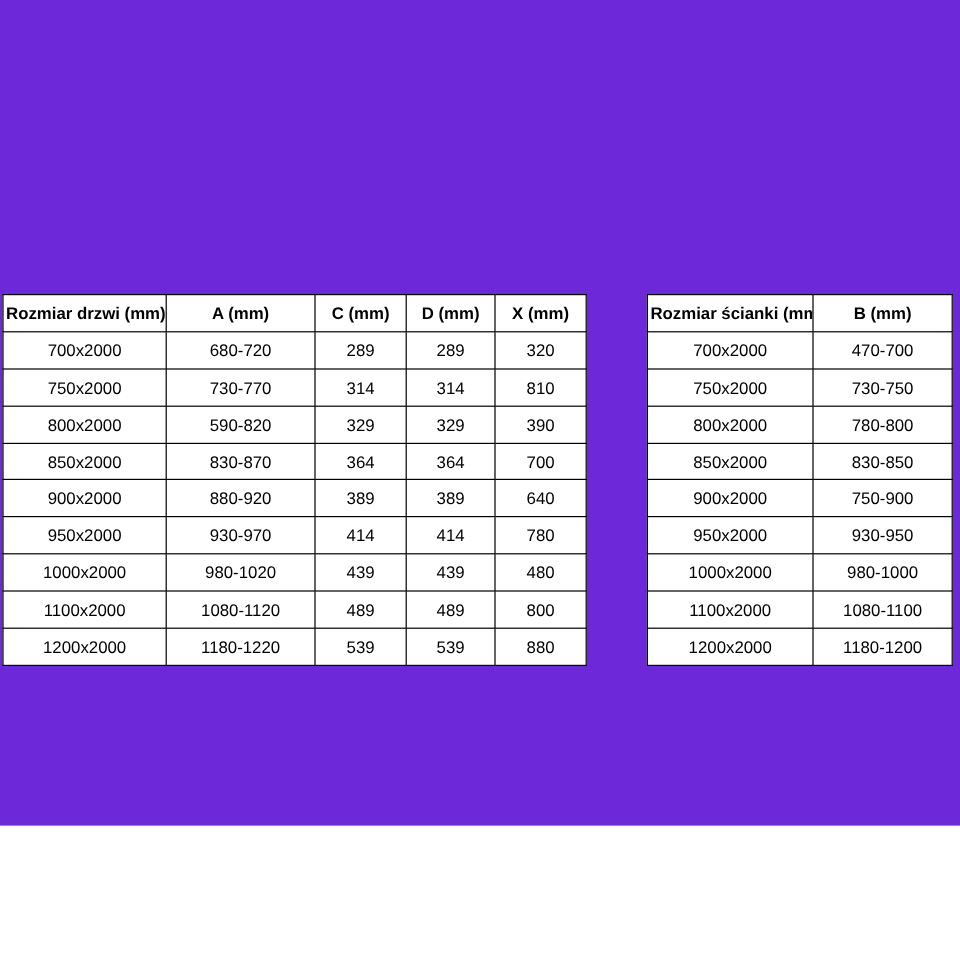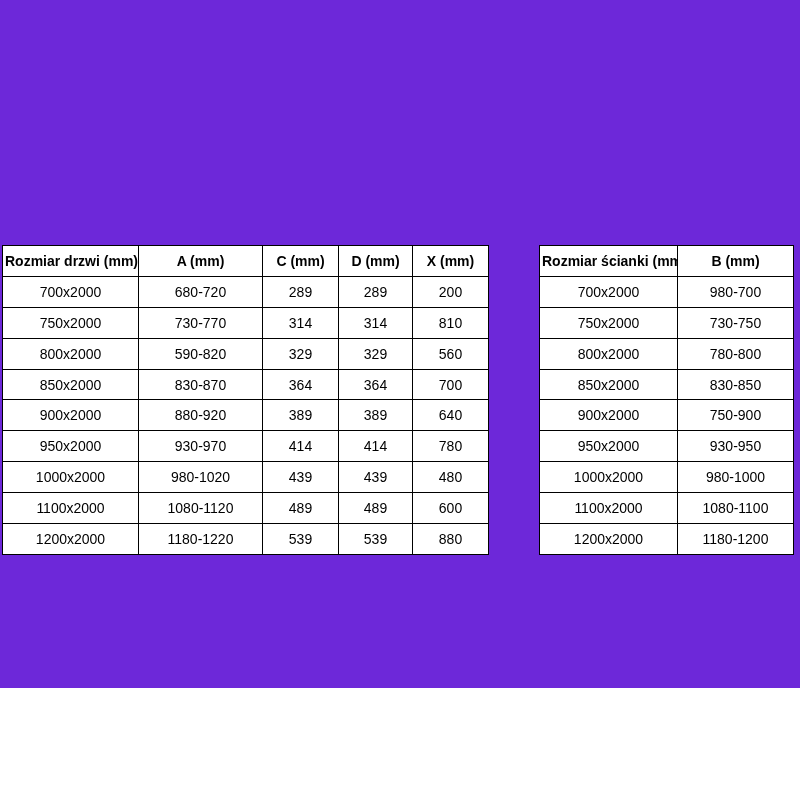--- a/index.html
+++ b/index.html
@@ -60,35 +60,35 @@
           <th>D (mm)</th>
           <th>X (mm)</th>
         </tr>
     </thead>
     <tbody>
         <tr>
           <td>700x2000</td>
           <td>680-720</td>
           <td>289</td>
           <td>289</td>
-          <td>200</td>
+          <td>320</td>
         </tr>
         <tr>
           <td>750x2000</td>
           <td>730-770</td>
           <td>314</td>
           <td>314</td>
           <td>810</td>
         </tr>
         <tr>
           <td>800x2000</td>
           <td>590-820</td>
           <td>329</td>
           <td>329</td>
-          <td>560</td>
+          <td>390</td>
         </tr>
         <tr>
           <td>850x2000</td>
           <td>830-870</td>
           <td>364</td>
           <td>364</td>
           <td>700</td>
         </tr>
         <tr>
           <td>900x2000</td>
@@ -109,21 +109,21 @@
           <td>980-1020</td>
           <td>439</td>
           <td>439</td>
           <td>480</td>
         </tr>
         <tr>
           <td>1100x2000</td>
           <td>1080-1120</td>
           <td>489</td>
           <td>489</td>
-          <td>600</td>
+          <td>800</td>
         </tr>
         <tr>
           <td>1200x2000</td>
           <td>1180-1220</td>
           <td>539</td>
           <td>539</td>
           <td>880</td>
         </tr>
       </tbody>
   </table>
@@ -135,21 +135,21 @@
     </colgroup>
     <thead>
       <tr>
           <th>Rozmiar ścianki (mm)</th>
           <th>B (mm)</th>
         </tr>
     </thead>
     <tbody>
         <tr>
           <td>700x2000</td>
-          <td>980-700</td>
+          <td>470-700</td>
         </tr>
         <tr>
           <td>750x2000</td>
           <td>730-750</td>
         </tr>
         <tr>
           <td>800x2000</td>
           <td>780-800</td>
         </tr>
         <tr>

